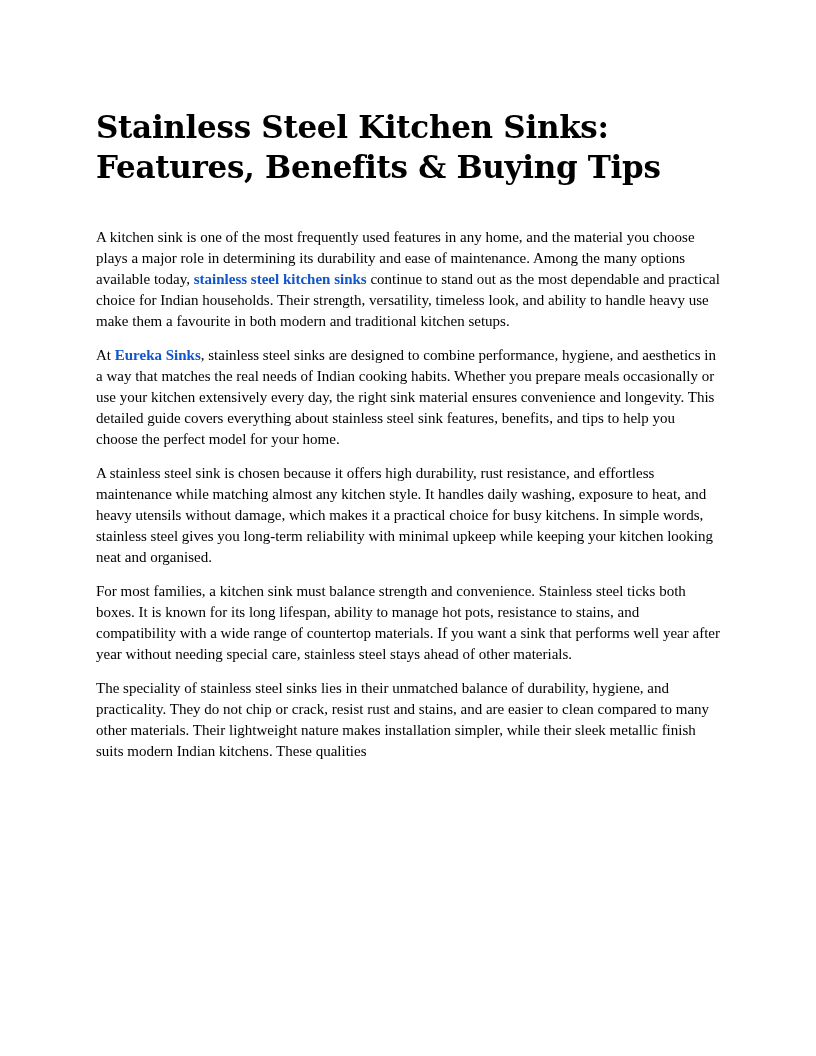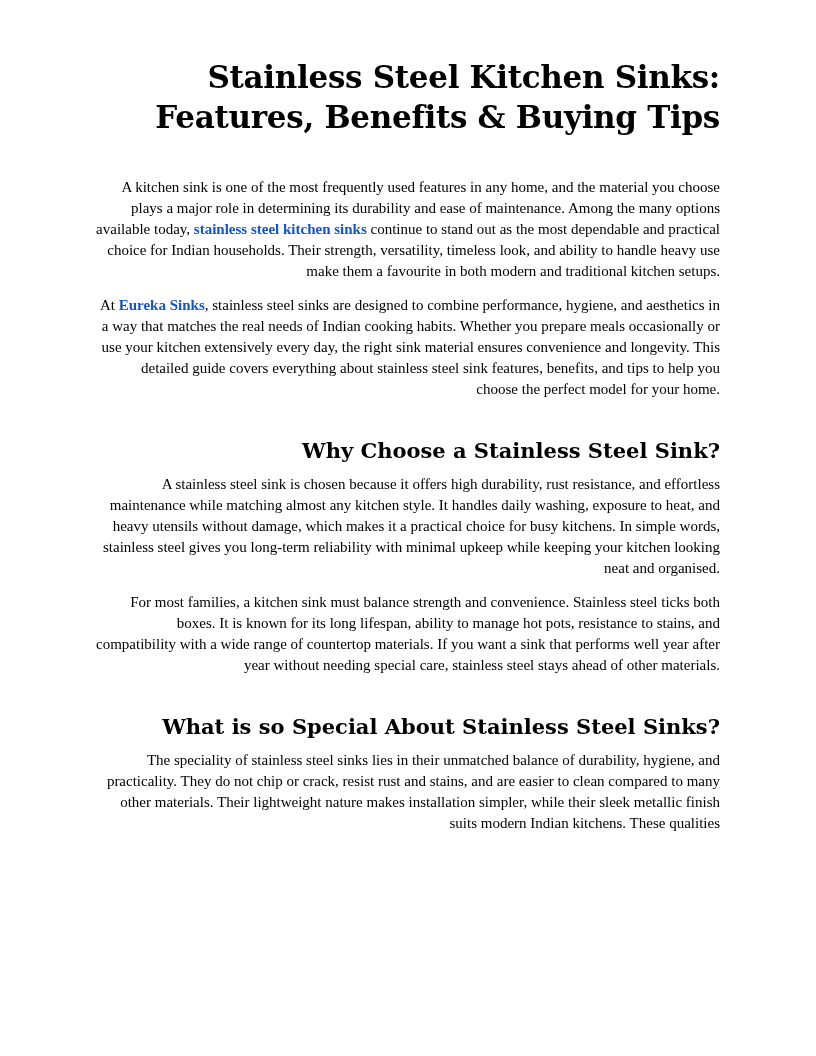--- a/index.html
+++ b/index.html
@@ -11,23 +11,22 @@
     width: 816px;
     height: 1056px;
     overflow: hidden;
     color: #000000;
     font-family: "Liberation Serif", serif;
   }
   .page {
     box-sizing: border-box;
     width: 816px;
     height: 1056px;
-    padding: 57px 96px 0 96px;
+    padding: 107px 96px 0 96px;
     background: #ffffff;
-    text-align: right;
   }
   .doc-title {
     font-family: "DejaVu Serif", serif;
     font-size: 31px;
     font-weight: bold;
     line-height: 40px;
     letter-spacing: -0.3px;
     margin: 0 0 40px 0;
     color: #000000;
   }
@@ -52,19 +51,17 @@
   }
 </style>
 </head>
 <body>
 
 <div class="page">
   <h1 class="doc-title">Stainless Steel Kitchen Sinks: Features, Benefits &amp; Buying Tips</h1>
   <div class="doc-body" id="doc-body">
       <p><span>A kitchen sink is one of the most frequently used features in any home, and the material you choose plays a major role in determining its durability and ease of maintenance. Among the many options available today, </span><a class="doc-link" style="color: rgb(17, 85, 204);">stainless steel kitchen sinks</a><span> continue to stand out as the most dependable and practical choice for Indian households. Their strength, versatility, timeless look, and ability to handle heavy use make them a favourite in both modern and traditional kitchen setups.</span></p>
       <p><span>At </span><a class="doc-link" style="color: rgb(17, 85, 204);">Eureka Sinks</a><span>, stainless steel sinks are designed to combine performance, hygiene, and aesthetics in a way that matches the real needs of Indian cooking habits. Whether you prepare meals occasionally or use your kitchen extensively every day, the right sink material ensures convenience and longevity. This detailed guide covers everything about stainless steel sink features, benefits, and tips to help you choose the perfect model for your home.</span></p>
-      <h2>Why Choose a Stainless Steel Sink?</h2>
       <p><span>A stainless steel sink is chosen because it offers high durability, rust resistance, and effortless maintenance while matching almost any kitchen style. It handles daily washing, exposure to heat, and heavy utensils without damage, which makes it a practical choice for busy kitchens. In simple words, stainless steel gives you long-term reliability with minimal upkeep while keeping your kitchen looking neat and organised.</span></p>
       <p><span>For most families, a kitchen sink must balance strength and convenience. Stainless steel ticks both boxes. It is known for its long lifespan, ability to manage hot pots, resistance to stains, and compatibility with a wide range of countertop materials. If you want a sink that performs well year after year without needing special care, stainless steel stays ahead of other materials.</span></p>
-      <h2>What is so Special About Stainless Steel Sinks?</h2>
       <p><span>The speciality of stainless steel sinks lies in their unmatched balance of durability, hygiene, and practicality. They do not chip or crack, resist rust and stains, and are easier to clean compared to many other materials. Their lightweight nature makes installation simpler, while their sleek metallic finish suits modern Indian kitchens. These qualities</span></p>
     </div>
 </div>
 
 </body></html>

